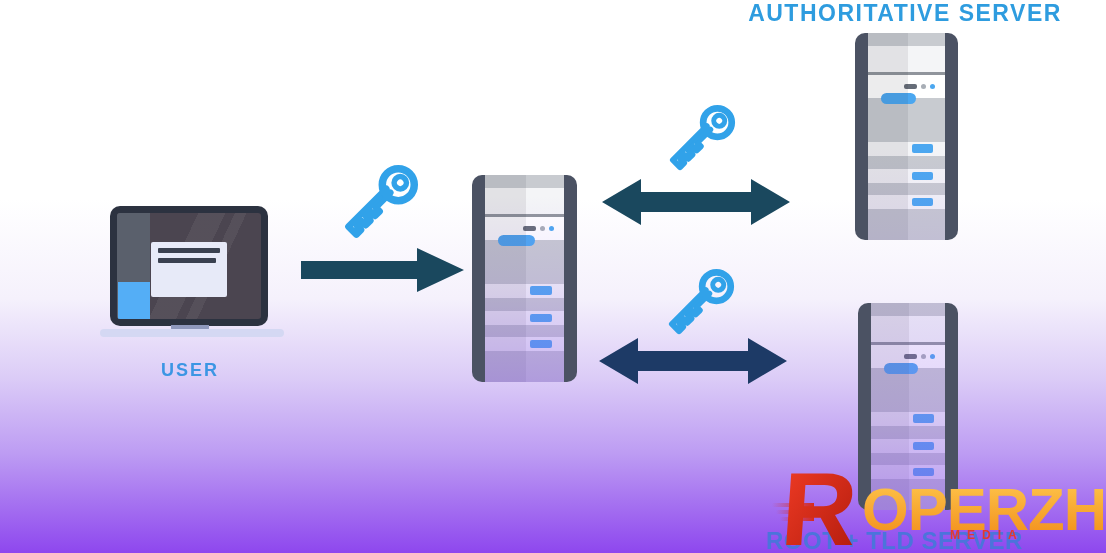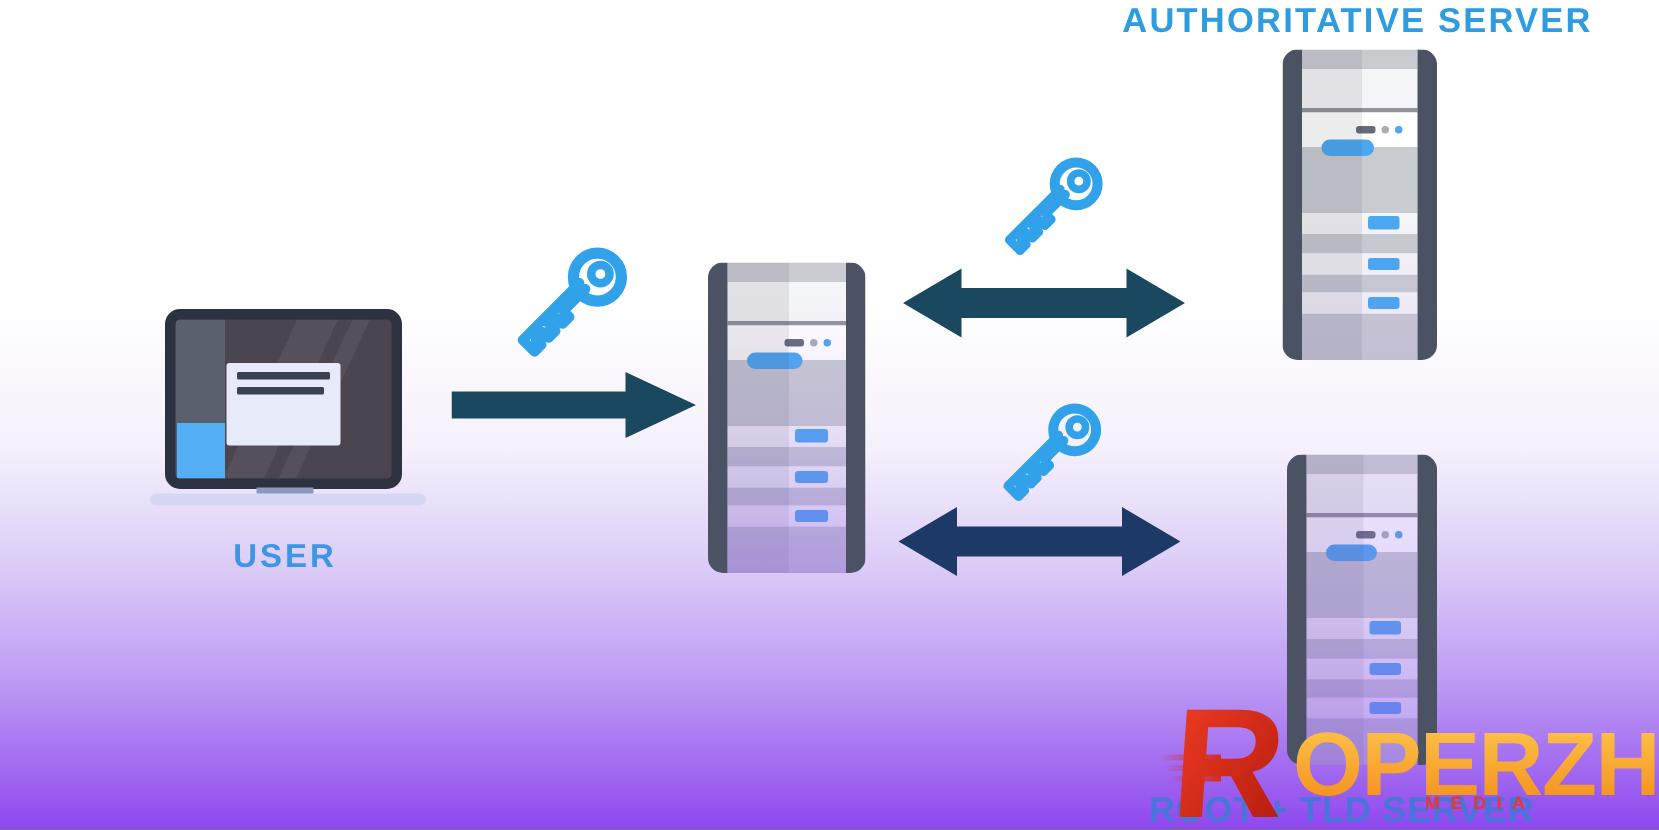--- a/index.html
+++ b/index.html
@@ -8,21 +8,21 @@
     font-family:"Liberation Sans",sans-serif;
     background:linear-gradient(180deg,#ffffff 0%,#ffffff 36%,#f5f1fc 54%,#dccdf7 68%,#bd9cf3 82%,#8e47ee 100%);
   }
   .abs{position:absolute;}
 
   
   .node-label{
     font-weight:bold;text-align:center;letter-spacing:1.5px;line-height:27px;
   }
   .lbl-auth{left:700px;top:0px;width:410px;font-size:23px;color:#2e9cdf;}
-  .lbl-user{left:100px;top:357px;width:180px;font-size:22px;letter-spacing:2px;color:#3c96e4;}
+  .lbl-user{left:100px;top:357px;width:180px;font-size:18px;letter-spacing:2px;color:#3c96e4;}
   .lbl-recursive{left:412px;top:425px;width:210px;font-size:21px;color:#3f87df;}
   .lbl-root{left:766px;top:527px;width:320px;font-size:24px;letter-spacing:.5px;color:#4b74db;text-align:left;z-index:4;}
 
   
   .laptop{left:100px;top:206px;width:184px;height:132px;}
   .laptop-frame{position:absolute;left:10px;top:0;width:158px;height:120px;background:#2c3240;border-radius:10px;}
   .laptop-screen{position:absolute;left:7px;top:7px;right:7px;bottom:7px;background:#4b4550;border-radius:3px;overflow:hidden;}
   .screen-col{position:absolute;left:0;top:0;width:33px;height:100%;background:#5a606c;}
   .screen-streaks{position:absolute;inset:0;
     background:linear-gradient(115deg,transparent 42%,rgba(255,255,255,.06) 42%,rgba(255,255,255,.06) 56%,transparent 56%,transparent 61%,rgba(255,255,255,.06) 61%,rgba(255,255,255,.06) 67%,transparent 67%);}

